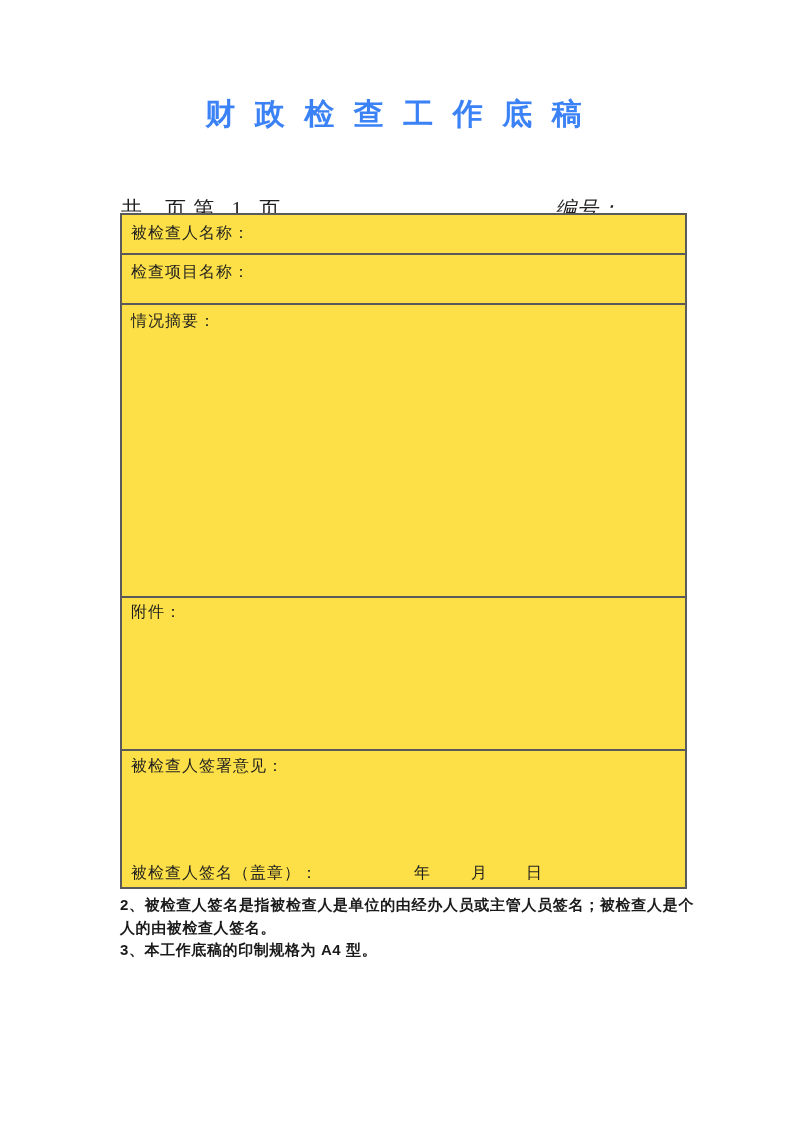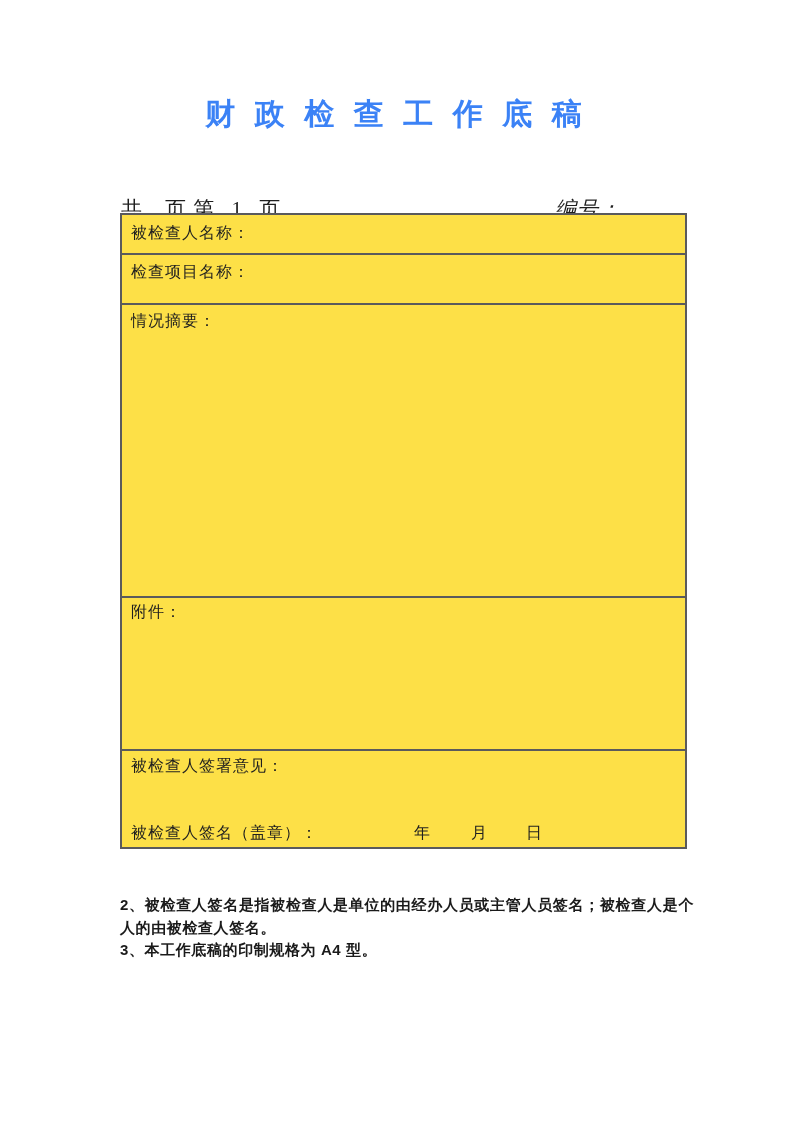--- a/index.html
+++ b/index.html
@@ -65,21 +65,21 @@
     position: relative;
     font-size: 16px;
     letter-spacing: 1px;
     color: #1f1f1f;
   }
   .form-row + .form-row { border-top: 2px solid #5a5a5c; }
   .row-name { height: 38px; }
   .row-project { height: 34px; padding-left: 40px; }
   .row-summary { height: 285px; margin-top: 16px; }
   .row-attachment { height: 153px; margin-top: 8px; }
-  .row-opinion { height: 98px; }
+  .row-opinion { height: 138px; }
   .cell-label {
     position: absolute;
     left: 9px;
     top: 8px;
     white-space: nowrap;
   }
   .row-project .cell-label { top: 7px; }
   .row-summary .cell-label { top: 6px; }
   .row-attachment .cell-label { top: 4px; }
   .row-opinion .cell-label { top: 5px; }

